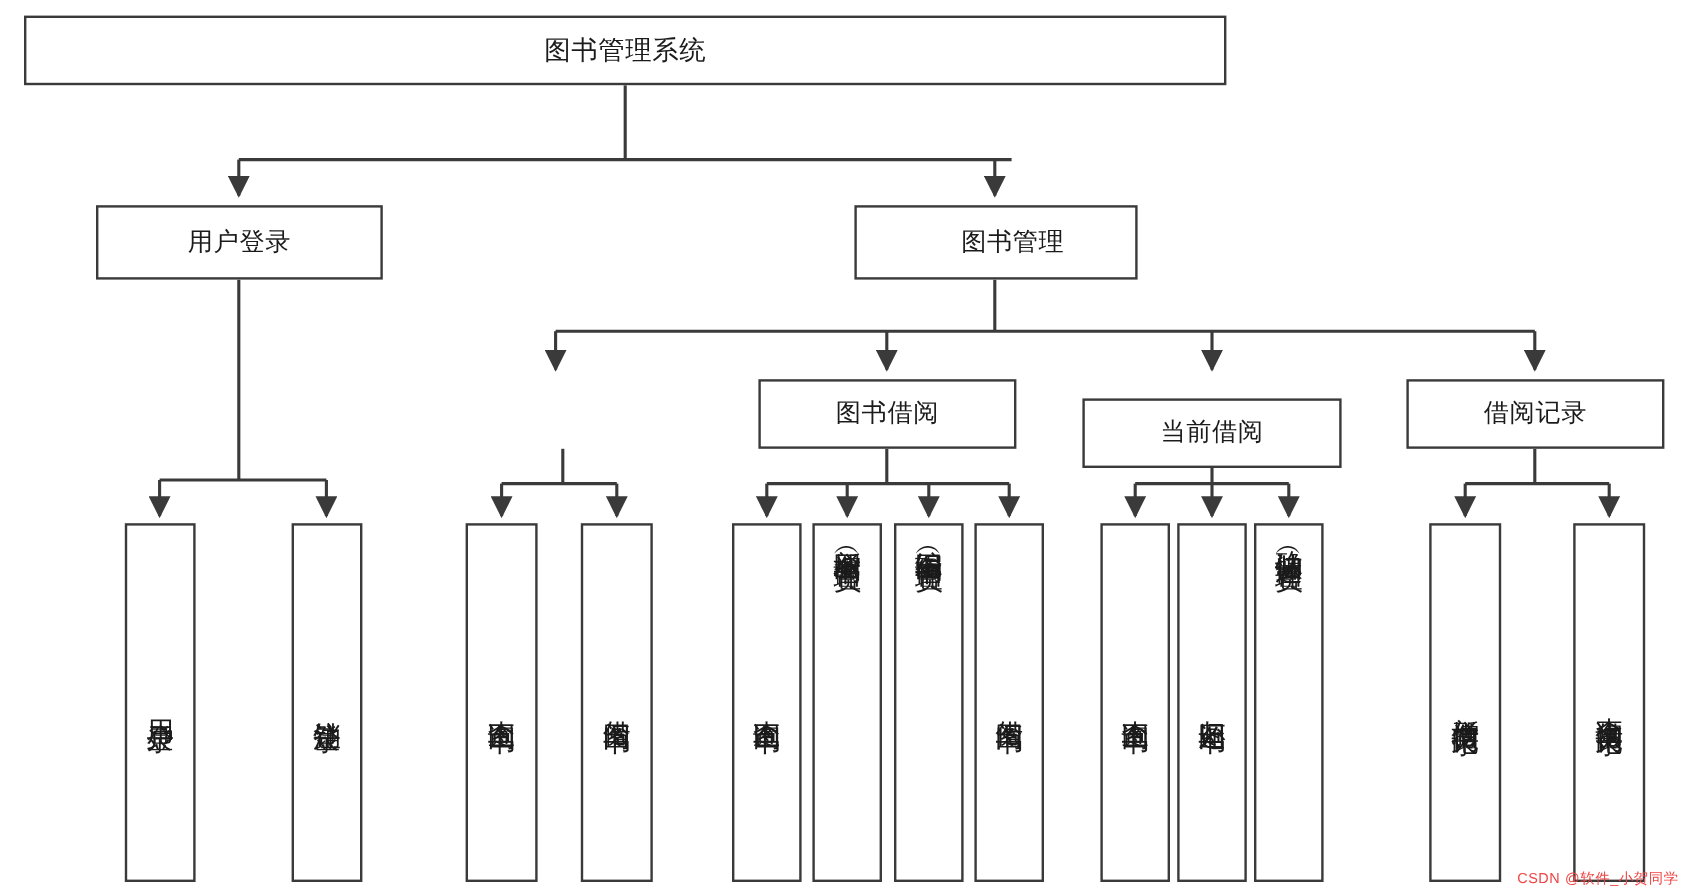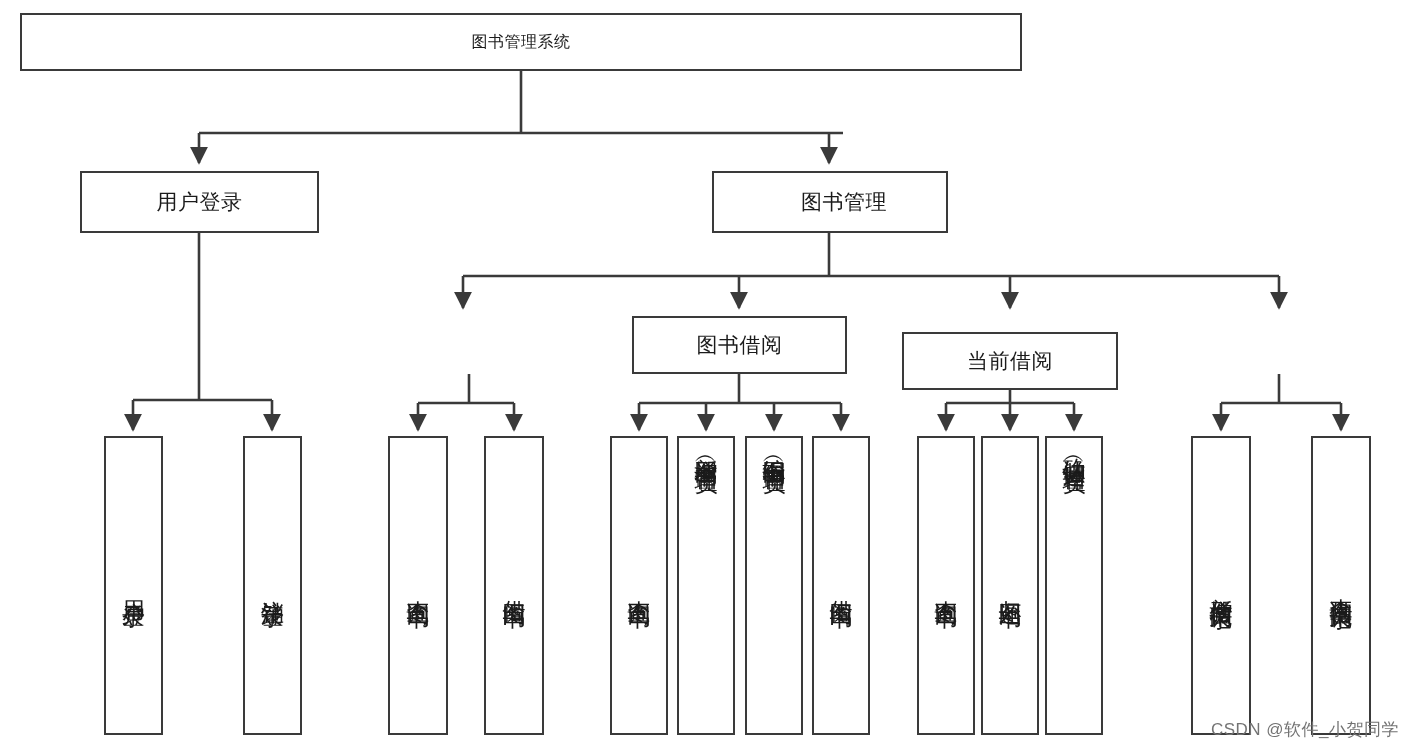--- a/index.html
+++ b/index.html
@@ -40,21 +40,21 @@
     display: block;
     text-align: center;
     line-height: 1.18;
     letter-spacing: 0.5px;
   }
   
   .node.h .lbl {
     font-size: 21px;
   }
   .node.root .lbl {
-    font-size: 16px;
+    font-size: 22px;
   }
   
   .node.v {
     align-items: flex-start;
     justify-content: center;
     padding-top: 0;
   }
   .node.v .lbl {
     writing-mode: vertical-rl;
     text-orientation: upright;
@@ -67,22 +67,22 @@
     align-self: center;
   }
   .node.v.top .lbl {
     align-self: flex-start;
     margin-top: 2px;
   }
   .watermark {
     position: absolute;
     right: 6px;
     bottom: 6px;
-    font-size: 17px;
-    color: #737373;
+    font-size: 12px;
+    color: #ef4444;
     z-index: 5;
     white-space: nowrap;
     letter-spacing: 0.5px;
   }
 </style>
 </head>
 <body>
 
 <div id="canvas">
 
@@ -146,20 +146,23 @@
   <div class="node h" style="left:712px; top:171px; width:236px; height:62px;padding-left:28px;">
     <span class="lbl">图书管理</span>
   </div>
 
   <div class="node h" style="left:632px; top:316px; width:215px; height:58px;">
     <span class="lbl">图书借阅</span>
   </div>
   <div class="node h" style="left:902px; top:332px; width:216px; height:58px;justify-content:center;">
     <span class="lbl">当前借阅</span>
   </div>
+  <div class="node h" style="left:1172px; top:316px; width:215px; height:58px;">
+    <span class="lbl">借阅记录</span>
+  </div>
 
   <div class="node v mid" style="left:104px; top:436px; width:59px; height:299px;">
     <span class="lbl">用户登录</span>
   </div>
   <div class="node v mid" style="left:243px; top:436px; width:59px; height:299px;">
     <span class="lbl">注销登录</span>
   </div>
 
   <div class="node v mid" style="left:388px; top:436px; width:60px; height:299px;">
     <span class="lbl">查询图书</span>

